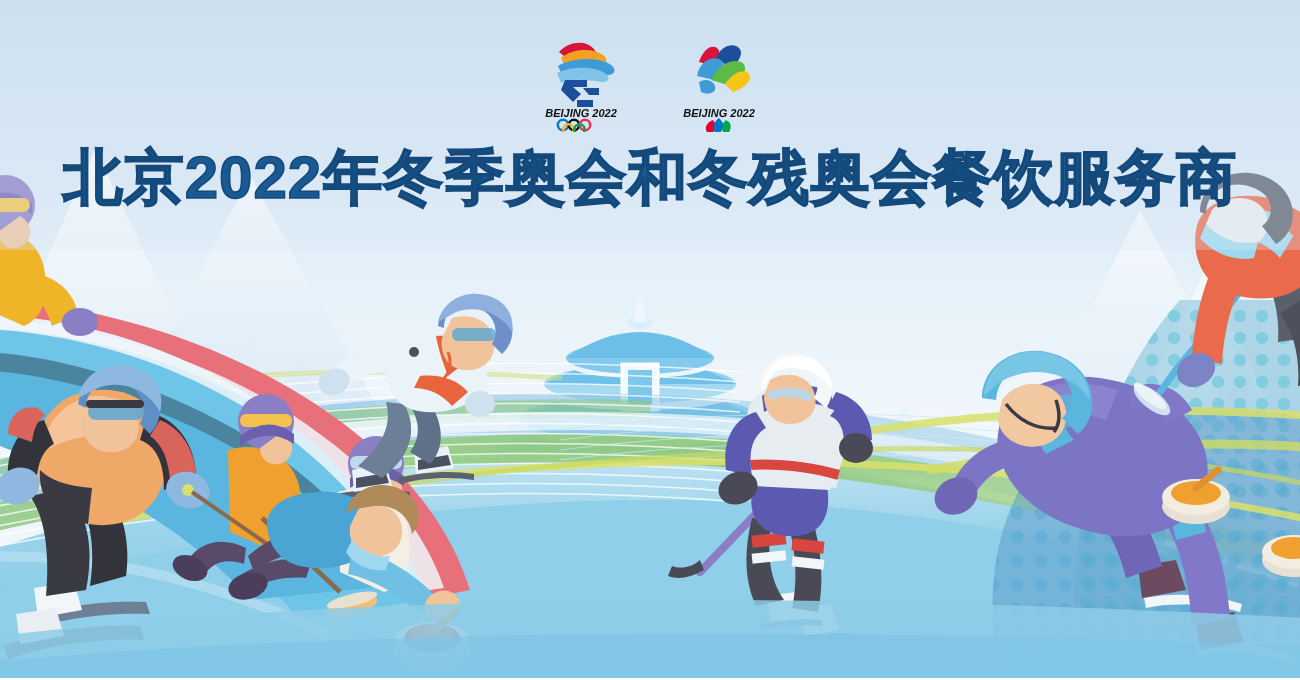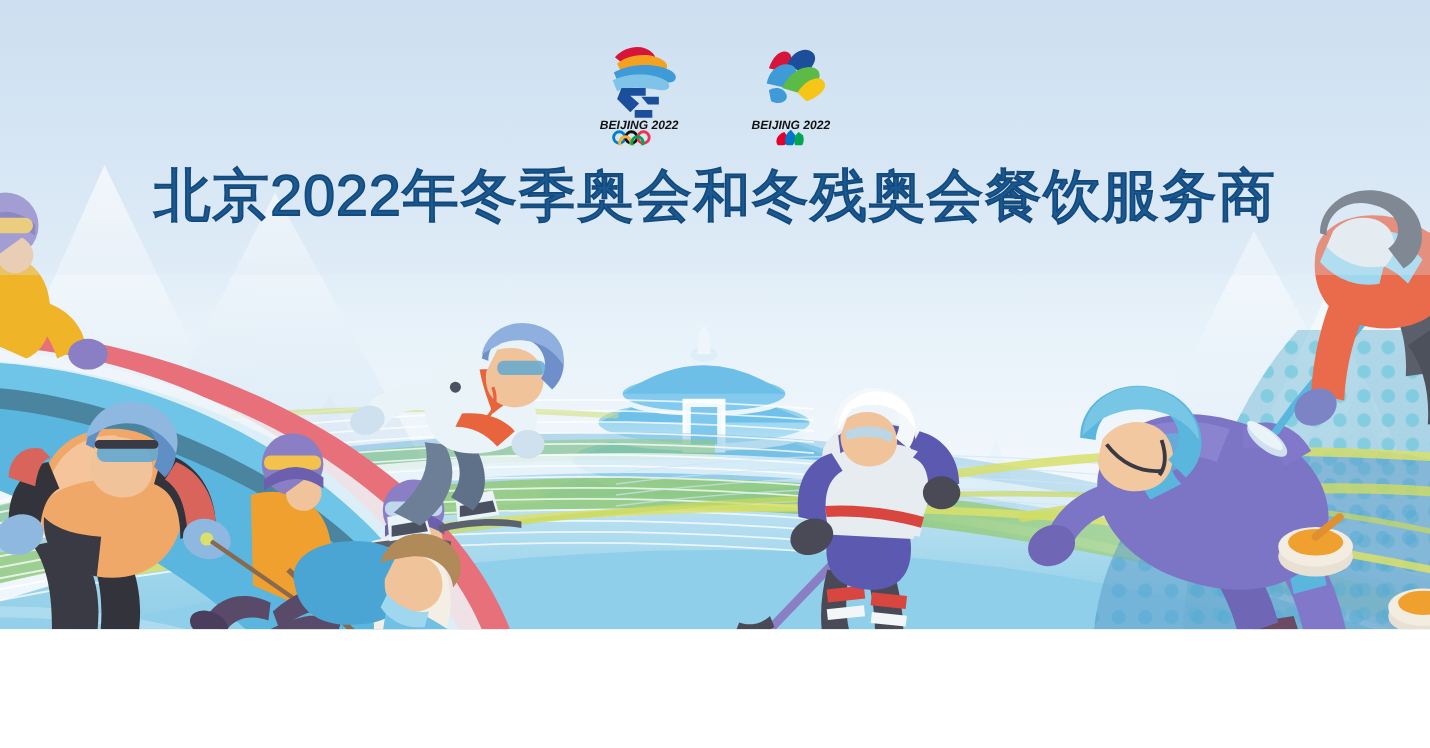--- a/index.html
+++ b/index.html
@@ -1,35 +1,35 @@
 <!DOCTYPE html>
 <html><head>
 <meta charset="utf-8">
 <style>
   html,body{margin:0;padding:0;background:#fff;}
   #stage{
-    position:relative;width:1300px;height:572px;overflow:hidden;
+    position:relative;width:1300px;height:678px;overflow:hidden;
     font-family:"Liberation Sans","DejaVu Sans",sans-serif;
     background:linear-gradient(180deg,#c9deef 0%, #d3e4f3 18%, #e2eef8 38%, #eff6fc 58%, #f4f9fd 72%, #eaf4fb 100%);
   }
   .layer{position:absolute;inset:0;}
   .svgfill{position:absolute;inset:0;width:1300px;height:680px;display:block;}
 
   
   #emblems{
     position:absolute;left:0;top:28px;width:1300px;height:110px;
     display:flex;justify-content:center;align-items:flex-start;gap:38px;z-index:40;
   }
   .emblem{width:100px;height:104px;position:relative;}
   .emblem svg{display:block;}
 
   
   #title{
     position:absolute;left:0;top:142px;width:1300px;text-align:center;z-index:45;
-    font-size:52px;line-height:72px;font-weight:normal;letter-spacing:1px;
+    font-size:60px;line-height:72px;font-weight:bold;letter-spacing:1px;
     color:#1a5a93;
     -webkit-text-stroke:1.6px #14497c;
     text-shadow:0 1px 0 rgba(255,255,255,.25);
     white-space:nowrap;
   }
 </style>
 </head>
 <body>
 
 <div id="stage">

